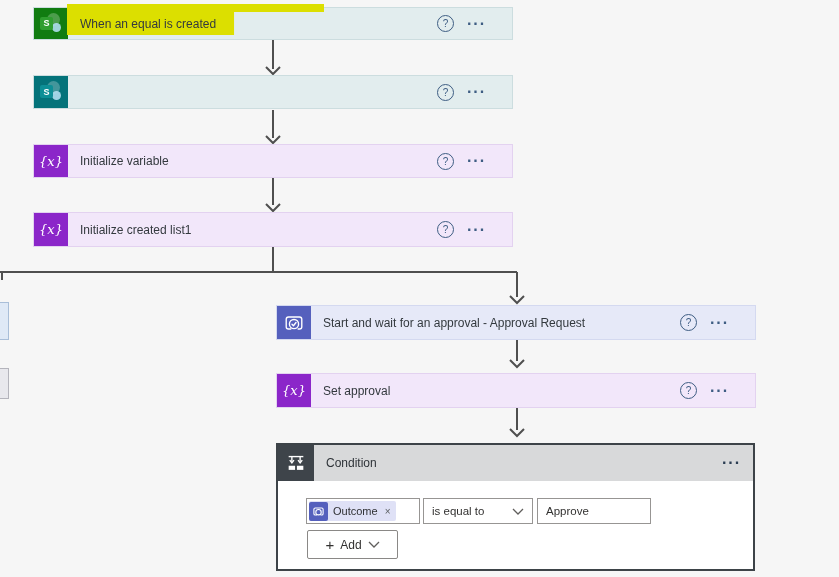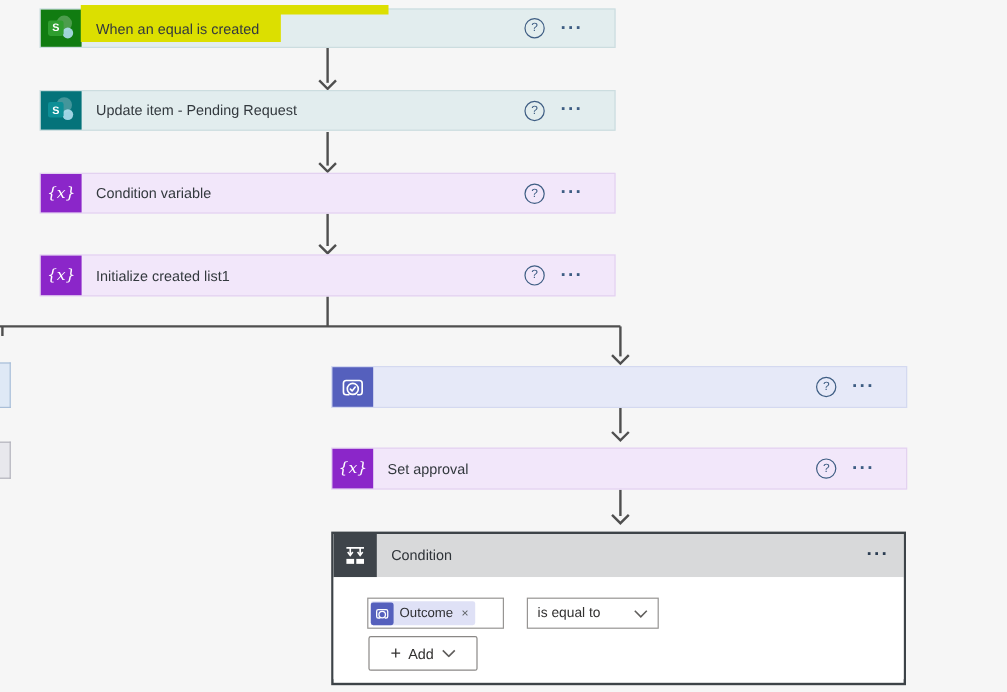--- a/index.html
+++ b/index.html
@@ -92,21 +92,21 @@
   .cond-dots{margin-left:auto;margin-right:12px;color:#2b3d52;font-size:16px;font-weight:bold;letter-spacing:1px;line-height:10px;}
   .cond-body{position:relative;height:85px;background:#fff;}
 
   .fld{
     position:absolute;top:17px;height:26px;
     border:1px solid #979593;background:#fff;box-sizing:border-box;
     display:flex;align-items:center;
     font-size:11.5px;color:#323130;
   }
   .f1{left:28px;width:114px;padding:2px;}
-  .f2{left:145px;width:110px;padding:0 8px;justify-content:space-between;margin-left:16px;}
+  .f2{left:145px;width:110px;padding:0 8px;justify-content:space-between;}
   .f3{left:259px;width:114px;padding:0 8px;}
 
   .pill{
     height:20px;background:#dfe1f6;border-radius:2px;
     display:flex;align-items:center;padding-right:6px;cursor:pointer;
   }
   .pill-icon{
     width:19px;height:19px;background:#5560bd;border-radius:2px;
     margin-right:5px;flex:none;
     display:flex;align-items:center;justify-content:center;
@@ -167,32 +167,31 @@
   </div>
 
   <div class="node sp-action" style="left:33px;top:75px;width:480px;height:34px;">
     <div class="icon">
       <div class="sp-logo">
         <div class="sp-c1"></div>
           <div class="sp-c2"></div>
         <div class="sp-badge">S</div>
       </div>
     </div>
-    <span class="title">Update item - Pending Request</span>
     <div class="right">
       <span class="help">?</span>
       <span class="dots">···</span>
     </div>
   </div>
 
   <div class="node variable" style="left:33px;top:144px;width:480px;height:34px;">
     <div class="icon">
       <span class="var-glyph">{x}</span>
     </div>
-    <span class="title">Condition variable</span>
+    <span class="title">Initialize variable</span>
     <div class="right">
       <span class="help">?</span>
       <span class="dots">···</span>
     </div>
   </div>
 
   <div class="node variable" style="left:33px;top:212px;width:480px;height:35px;">
     <div class="icon">
       <span class="var-glyph">{x}</span>
     </div>
@@ -204,20 +203,21 @@
   </div>
 
   <div class="node approval" style="left:276px;top:305px;width:480px;height:35px;">
     <div class="icon">
       <svg viewBox="0 0 24 24" width="22" height="22" fill="none" stroke="#fff" stroke-width="1.5" stroke-linecap="round" stroke-linejoin="round">
         <path d="M8.5 18.5 H6 a2.5 2.5 0 0 1 -2.5 -2.5 V8 A2.5 2.5 0 0 1 6 5.5 h12 A2.5 2.5 0 0 1 20.5 8 v8 a2.5 2.5 0 0 1 -2.5 2.5 h-1.5"></path>
         <circle cx="12" cy="13.2" r="5"></circle>
         <path d="M9.8 13.4 l1.6 1.6 2.8-3.5"></path>
       </svg>
     </div>
+    <span class="title">Start and wait for an approval - Approval Request</span>
     <div class="right">
       <span class="help">?</span>
       <span class="dots">···</span>
     </div>
   </div>
 
   <div class="node variable" style="left:276px;top:373px;width:480px;height:35px;">
     <div class="icon">
       <span class="var-glyph">{x}</span>
     </div>
@@ -258,20 +258,23 @@
           <span class="pill-label">Outcome</span>
           <span class="pill-x">×</span>
         </div>
       </div>
       <div class="fld f2">
         <span>is equal to</span>
         <svg width="12" height="7">
           <polyline points="1,1 6,6 11,1" stroke="#605e5c" fill="none" stroke-width="1.3"></polyline>
         </svg>
       </div>
+      <div class="fld f3">
+        <span>Approve</span>
+      </div>
       <div class="addbtn">
         <span class="plus">+</span>
         <span>Add</span>
         <svg width="12" height="7">
           <polyline points="1,1 6,6 11,1" stroke="#605e5c" fill="none" stroke-width="1.3"></polyline>
         </svg>
       </div>
     </div>
   </div>
 

